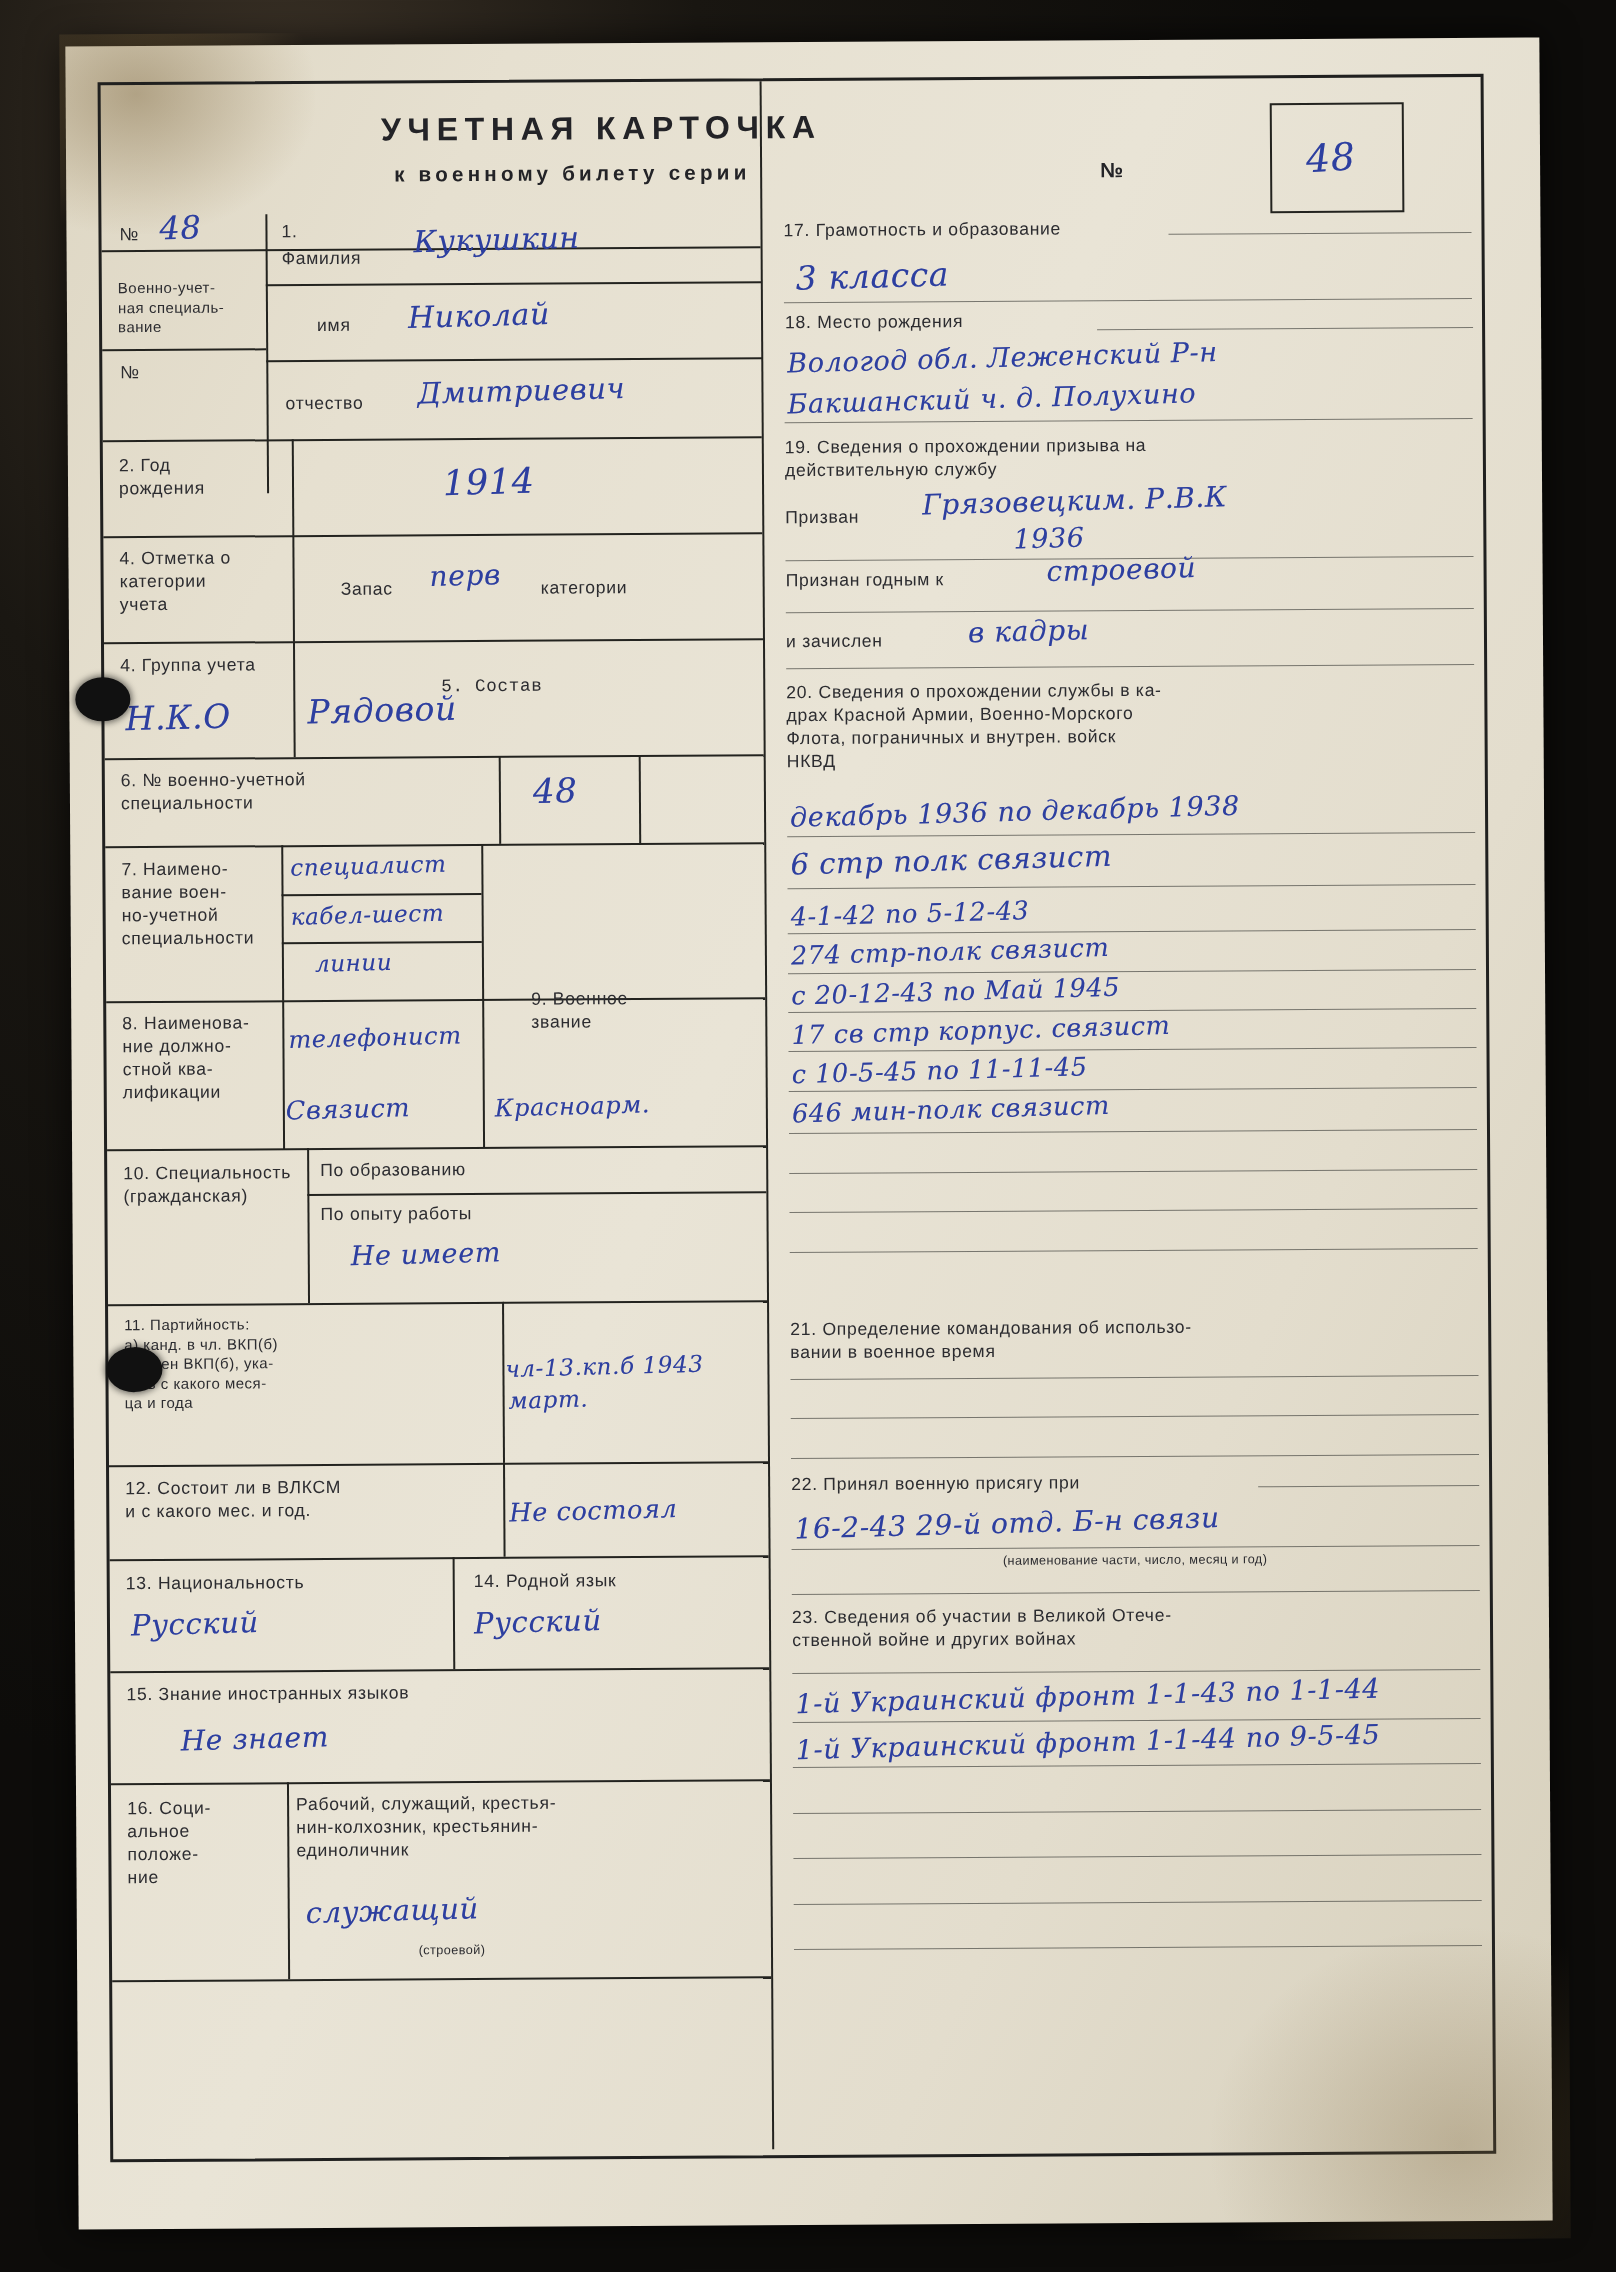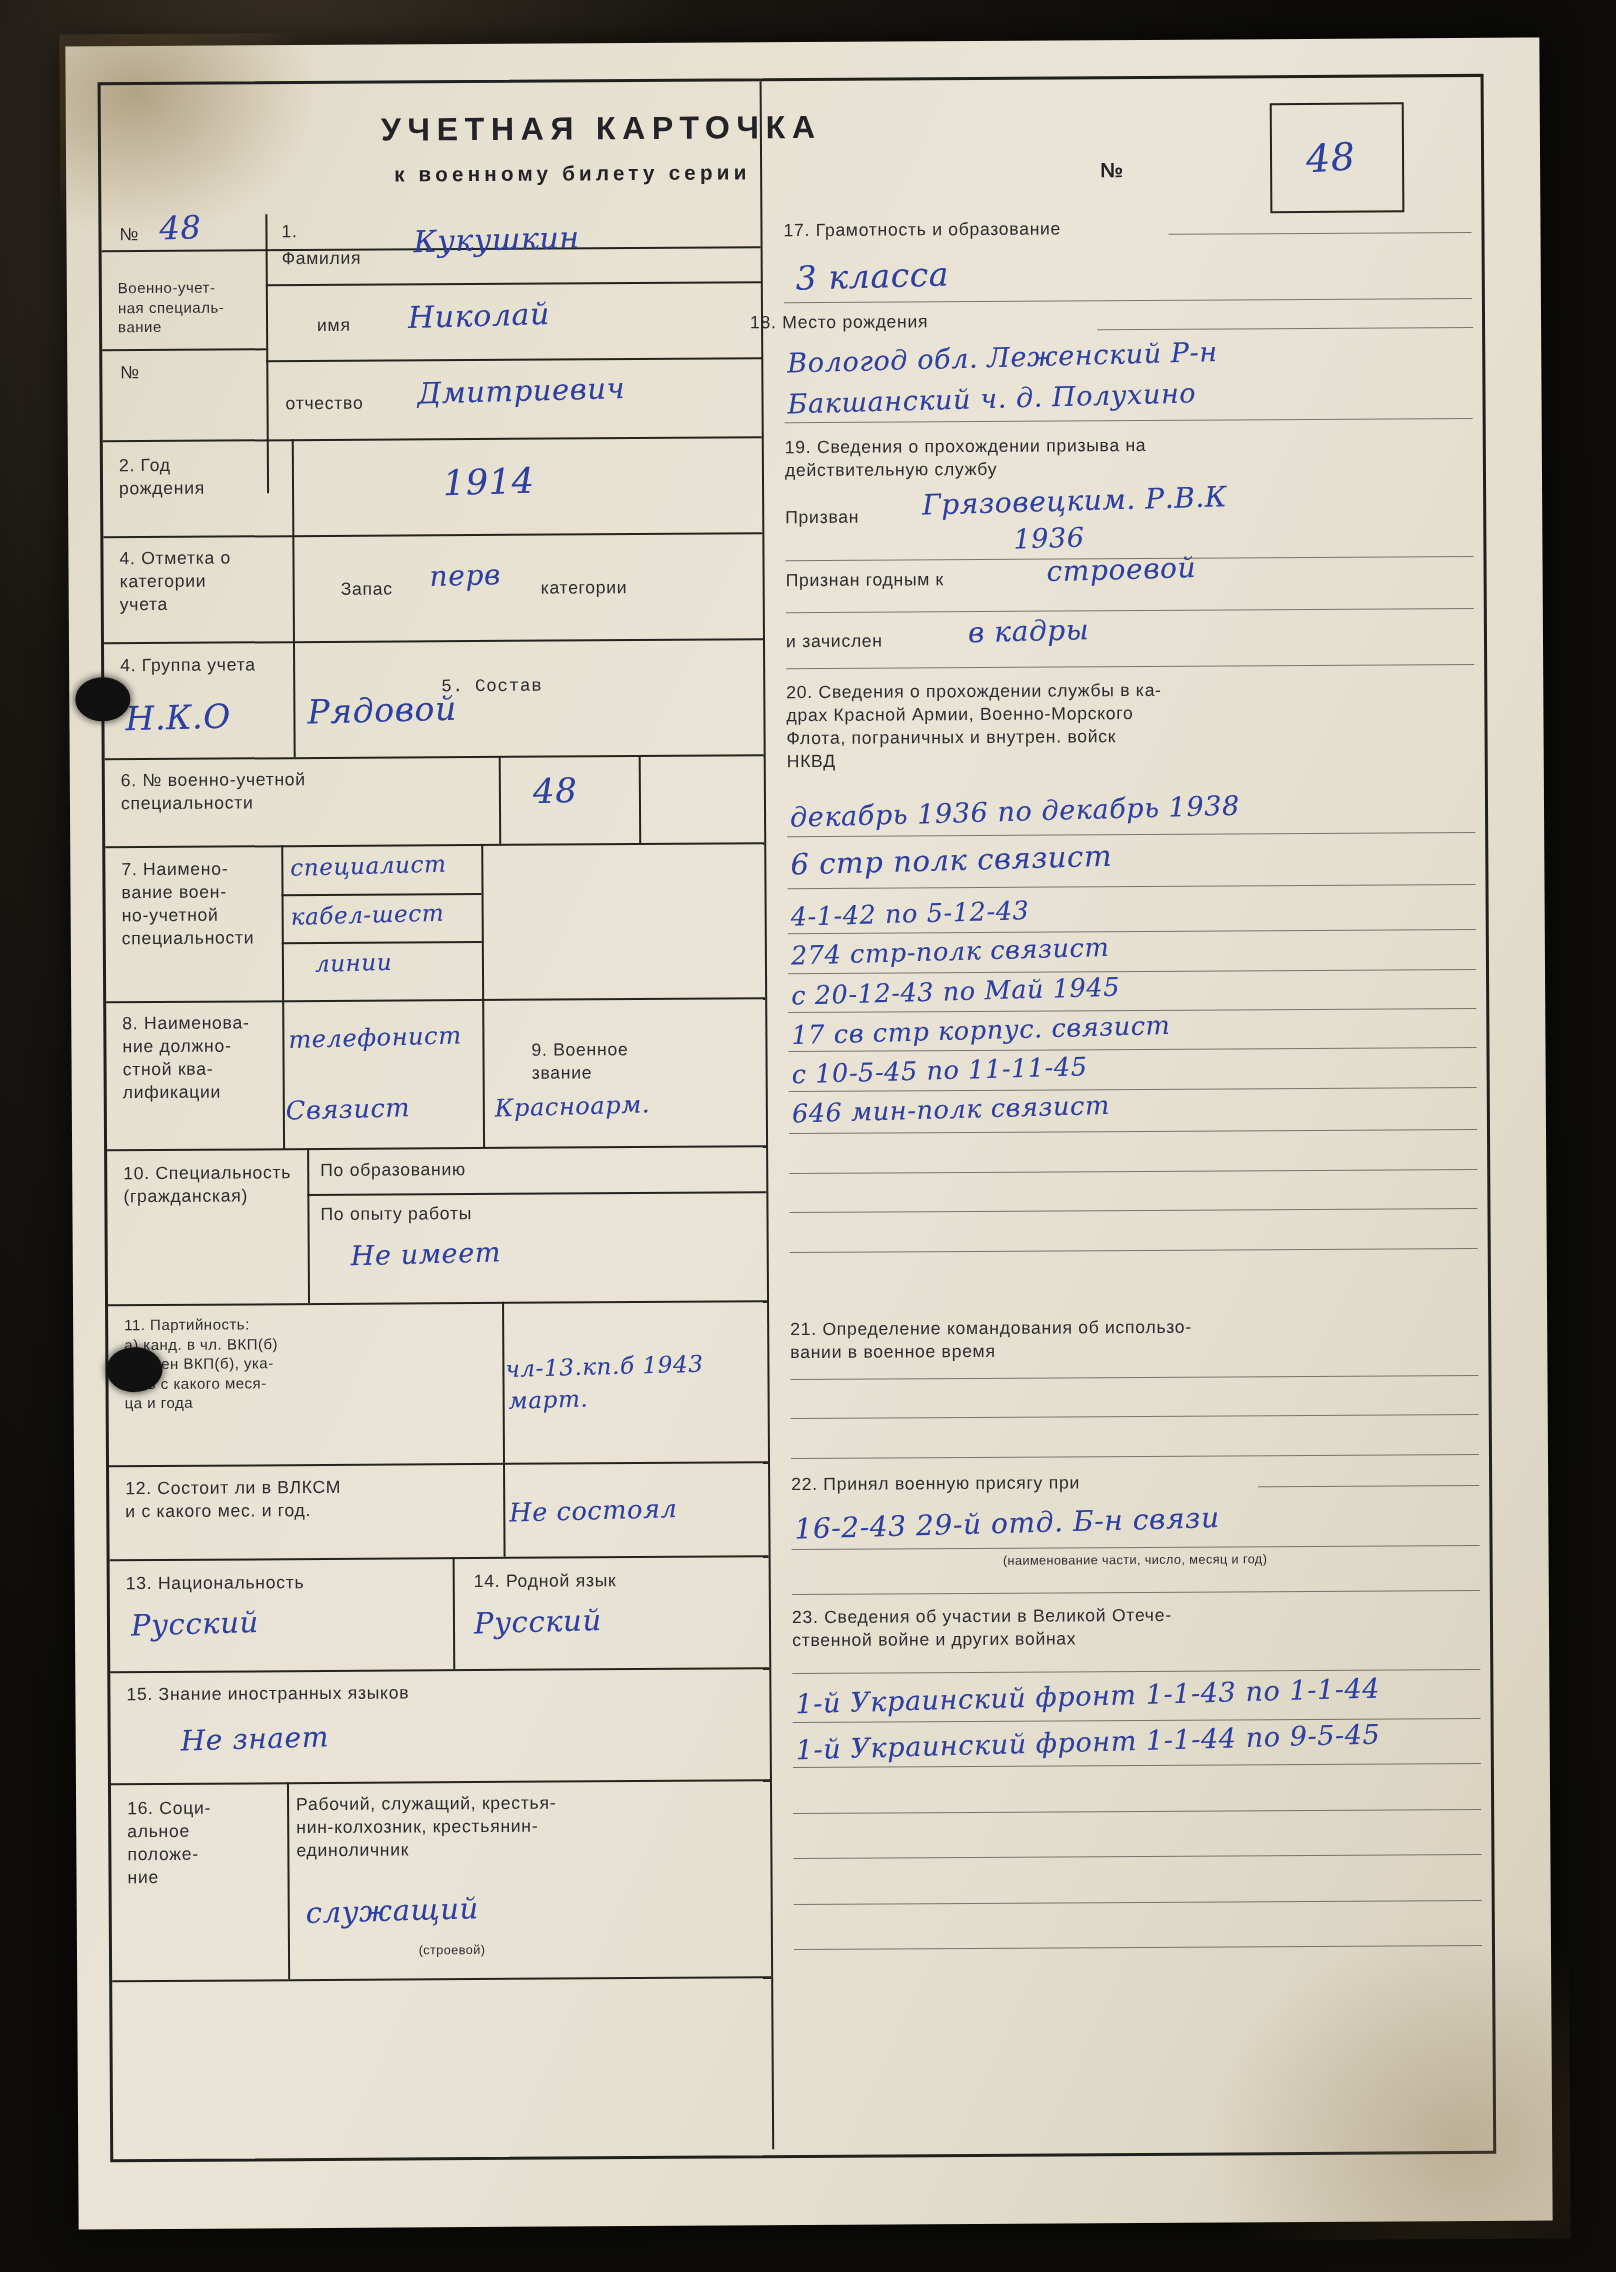--- a/index.html
+++ b/index.html
@@ -226,21 +226,21 @@
 
       <div class="b ln-b" style="left:0; top:916px; width:659px; height:0;"></div>
       <div class="pr" style="left:16px; top:927px;">8. Наименова-
     ние должно-
     стной ква-
     лификации</div>
       <div class="b ln-r" style="left:176px; top:916px; width:0; height:149px;"></div>
       <div class="hw sm" style="left:182px; top:940px; font-size:24px;">телефонист</div>
       <div class="hw sm" style="left:179px; top:1010px; font-size:25.5px;">Связист</div>
       <div class="b ln-r" style="left:376px; top:916px; width:0; height:149px;"></div>
-      <div class="pr" style="left:425px; top:956px;">9. Военное
+      <div class="pr" style="left:425px; top:905px;">9. Военное
     звание</div>
       <div class="hw sm" style="left:388px; top:1010px; font-size:24px;">Красноарм.</div>
 
       <div class="b ln-b" style="left:0; top:1064px; width:659px; height:0;"></div>
       <div class="pr" style="left:16px; top:1077px;">10. Специальность
      (гражданская)</div>
       <div class="b ln-r" style="left:200px; top:1064px; width:0; height:155px;"></div>
       <div class="pr" style="left:213px; top:1075px;">По образованию</div>
       <div class="b ln-b" style="left:200px; top:1110px; width:459px; height:0;"></div>
       <div class="pr" style="left:213px; top:1119px;">По опыту работы</div>
@@ -284,21 +284,21 @@
 единоличник</div>
       <div class="hw" style="left:194px; top:1810px; font-size:29px;">служащий</div>
       <div class="pr xs cap" style="left:261px; top:1859px; width:158px;">(строевой)</div>
       <div class="b ln-b" style="left:0; top:1895px; width:659px; height:0;"></div>
 
       <div class="pr" style="left:682px; top:138px;">17. Грамотность и образование</div>
       <div class="rule" style="left:1067px; top:155px; width:303px;"></div>
       <div class="hw lg" style="left:694px; top:176px; font-size:33px;">3 класса</div>
       <div class="rule" style="left:682px; top:221px; width:688px;"></div>
 
-      <div class="pr" style="left:648px; top:230px;text-align:right;">18. Место рождения</div>
+      <div class="pr" style="left:683px; top:230px;text-align:right;">18. Место рождения</div>
       <div class="rule" style="left:995px; top:250px; width:376px;"></div>
       <div class="hw" style="left:685px; top:262px; font-size:27px;">Вологод обл. Леженский Р-н</div>
       <div class="hw" style="left:685px; top:303px; font-size:27px;">Бакшанский ч. д. Полухино</div>
       <div class="rule" style="left:682px; top:341px; width:688px;"></div>
 
       <div class="pr" style="left:682px; top:355px;">19. Сведения  о  прохождении призыва  на
      действительную службу</div>
       <div class="pr" style="left:682px; top:425px;">Призван</div>
       <div class="hw" style="left:819px; top:405px; font-size:28px;">Грязовецким. Р.В.К</div>
       <div class="hw" style="left:910px; top:443px; font-size:27px;">1936</div>

